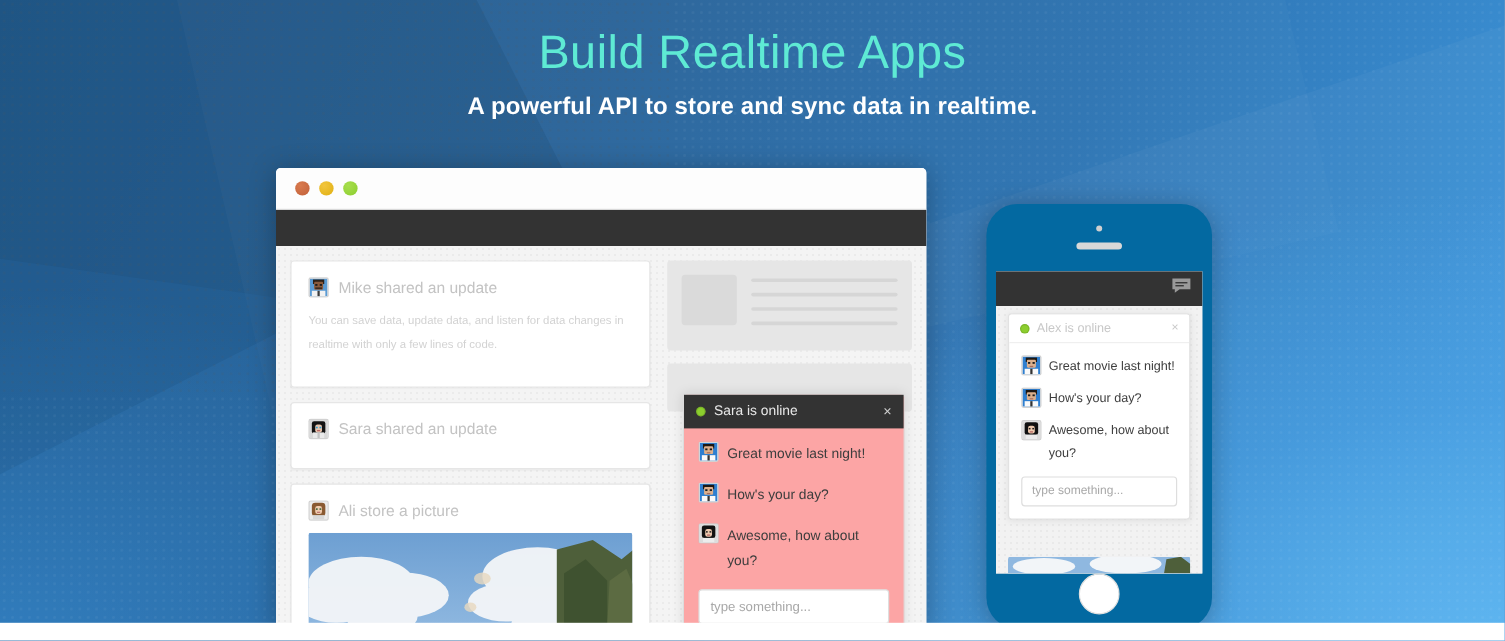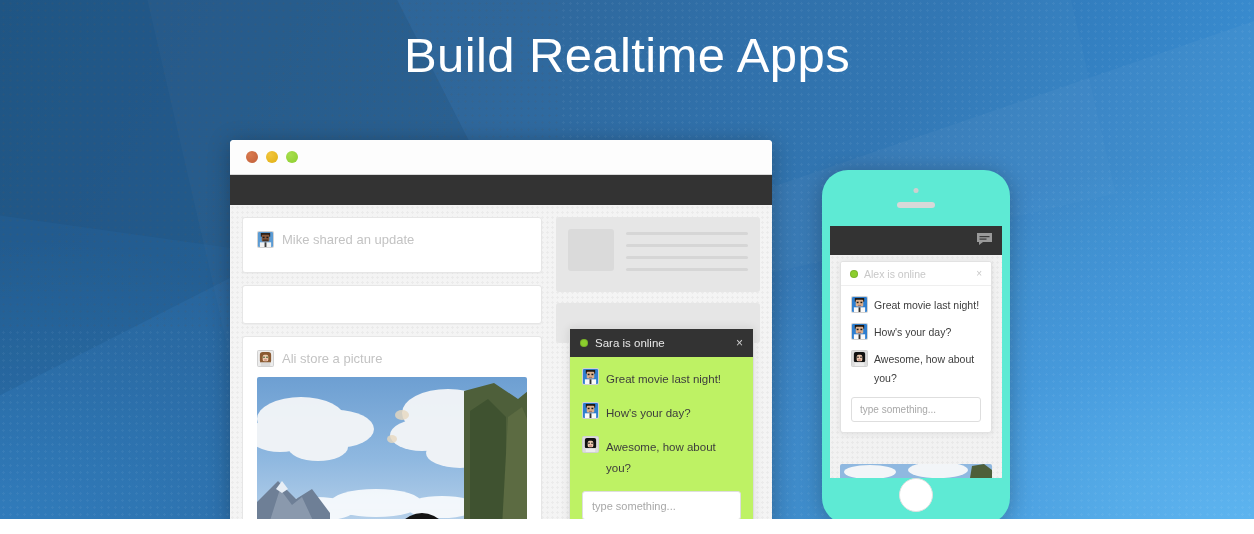--- a/index.html
+++ b/index.html
@@ -75,25 +75,25 @@
   }
 
   
   .hero {
     position: absolute;
     top: 0; left: 0; width: 1254px;
     text-align: center;
     z-index: 5;
   }
   .hero-title {
-    margin-top: 27px;
-    font-size: 49px;
+    margin-top: 17px;
+    font-size: 39px;
     font-weight: 300;
     letter-spacing: 0.4px;
-    color: #ffffff;
+    color: #5eead4;
     line-height: 56px;
   }
   .hero-sub {
     margin-top: 5px;
     font-size: 20px;
     font-weight: 700;
     color: #ffffff;
     letter-spacing: 0.1px;
   }
 
@@ -194,21 +194,21 @@
     background: #e6e6e6;
     border-radius: 3px;
     height: 40px;
   }
 
   
   .chat-widget {
     position: absolute;
     left: 339px; top: 188px;
     width: 185px;
-    background: #bef264;
+    background: #fca5a5;
     border: 1px solid #dcdcdc;
     border-bottom: none;
     border-radius: 3px 3px 0 0;
     box-shadow: 0 0 10px rgba(0,0,0,0.10);
     z-index: 20;
   }
   .chat-head {
     background: #333333;
     height: 28px;
     display: flex;
@@ -270,21 +270,21 @@
     overflow: hidden;
     position: relative;
   }
   .avatar svg { display: block; width: 100%; height: 100%; }
 
   
   .phone {
     position: absolute;
     left: 822px; top: 170px;
     width: 188px; height: 354px;
-    background: #5eead4;
+    background: #0369a1;
     border-radius: 26px 26px 26px 26px;
     box-shadow: 0 3px 22px rgba(0,0,0,0.27);
     z-index: 12;
     overflow: hidden;
   }
   .phone-cam {
     position: absolute;
     top: 18px; left: 50%;
     transform: translateX(-50%);
     width: 5px; height: 5px;
@@ -397,20 +397,21 @@
   <div class="bg-base"></div>
   <div class="bg-facet facet-a"></div>
   <div class="bg-facet facet-b"></div>
   <div class="bg-facet facet-c"></div>
   <div class="bg-facet facet-d"></div>
   <div class="bg-dots"></div>
   <div class="bg-dots-dark"></div>
 
   <div class="hero">
     <h1 class="hero-title">Build Realtime Apps</h1>
+    <p class="hero-sub">A powerful API to store and sync data in realtime.</p>
   </div>
 
   <div class="browser">
 
     <div class="browser-titlebar">
       <span class="dot dot-red"></span>
       <span class="dot dot-yellow"></span>
       <span class="dot dot-green"></span>
     </div>
 
@@ -429,23 +430,39 @@
                 <rect x="4" y="3" width="8" height="7" rx="1" fill="#8a5a3b"></rect>
                 <rect x="5" y="5" width="2" height="1.6" fill="#1a1a1a"></rect>
                 <rect x="9" y="5" width="2" height="1.6" fill="#1a1a1a"></rect>
                 <rect x="5" y="8" width="6" height="1.4" fill="#3a2a1e"></rect>
                 <rect x="2" y="11" width="12" height="5" fill="#f2f2f2"></rect>
                 <rect x="7" y="11" width="2" height="5" fill="#3b3b3b"></rect>
               </svg>
             </span>
             <span class="card-title">Mike shared an update</span>
           </div>
+          <div class="card-text">You can save data, update data, and listen for data changes in realtime with only a few lines of code.</div>
         </div>
 
         <div class="card">
+          <div class="card-head">
+            <span class="avatar">
+              <svg viewBox="0 0 16 16">
+                <rect width="16" height="16" fill="#d8d8d8"></rect>
+                <rect x="2" y="1" width="12" height="11" rx="2" fill="#131313"></rect>
+                <rect x="5" y="4" width="6" height="7" rx="2" fill="#e8c5ad"></rect>
+                <rect x="5.6" y="6" width="1.6" height="1.4" fill="#2aa0d8"></rect>
+                <rect x="8.8" y="6" width="1.6" height="1.4" fill="#2aa0d8"></rect>
+                <rect x="6.6" y="9" width="2.8" height="1" fill="#b05a5a"></rect>
+                <rect x="3" y="11" width="10" height="5" fill="#e9e9e9"></rect>
+                <rect x="7" y="11" width="2" height="5" fill="#c2c2c2"></rect>
+              </svg>
+            </span>
+            <span class="card-title">Sara shared an update</span>
+          </div>
         </div>
 
         <div class="card">
           <div class="card-head">
             <span class="avatar">
               <svg viewBox="0 0 16 16">
                 <rect width="16" height="16" fill="#ececec"></rect>
                 <rect x="2" y="1" width="12" height="12" rx="3" fill="#8a5a32"></rect>
                 <rect x="5" y="4" width="6" height="7" rx="2" fill="#f0cdb0"></rect>
                 <rect x="5.6" y="6" width="1.6" height="1.3" fill="#2f5a2f"></rect>

